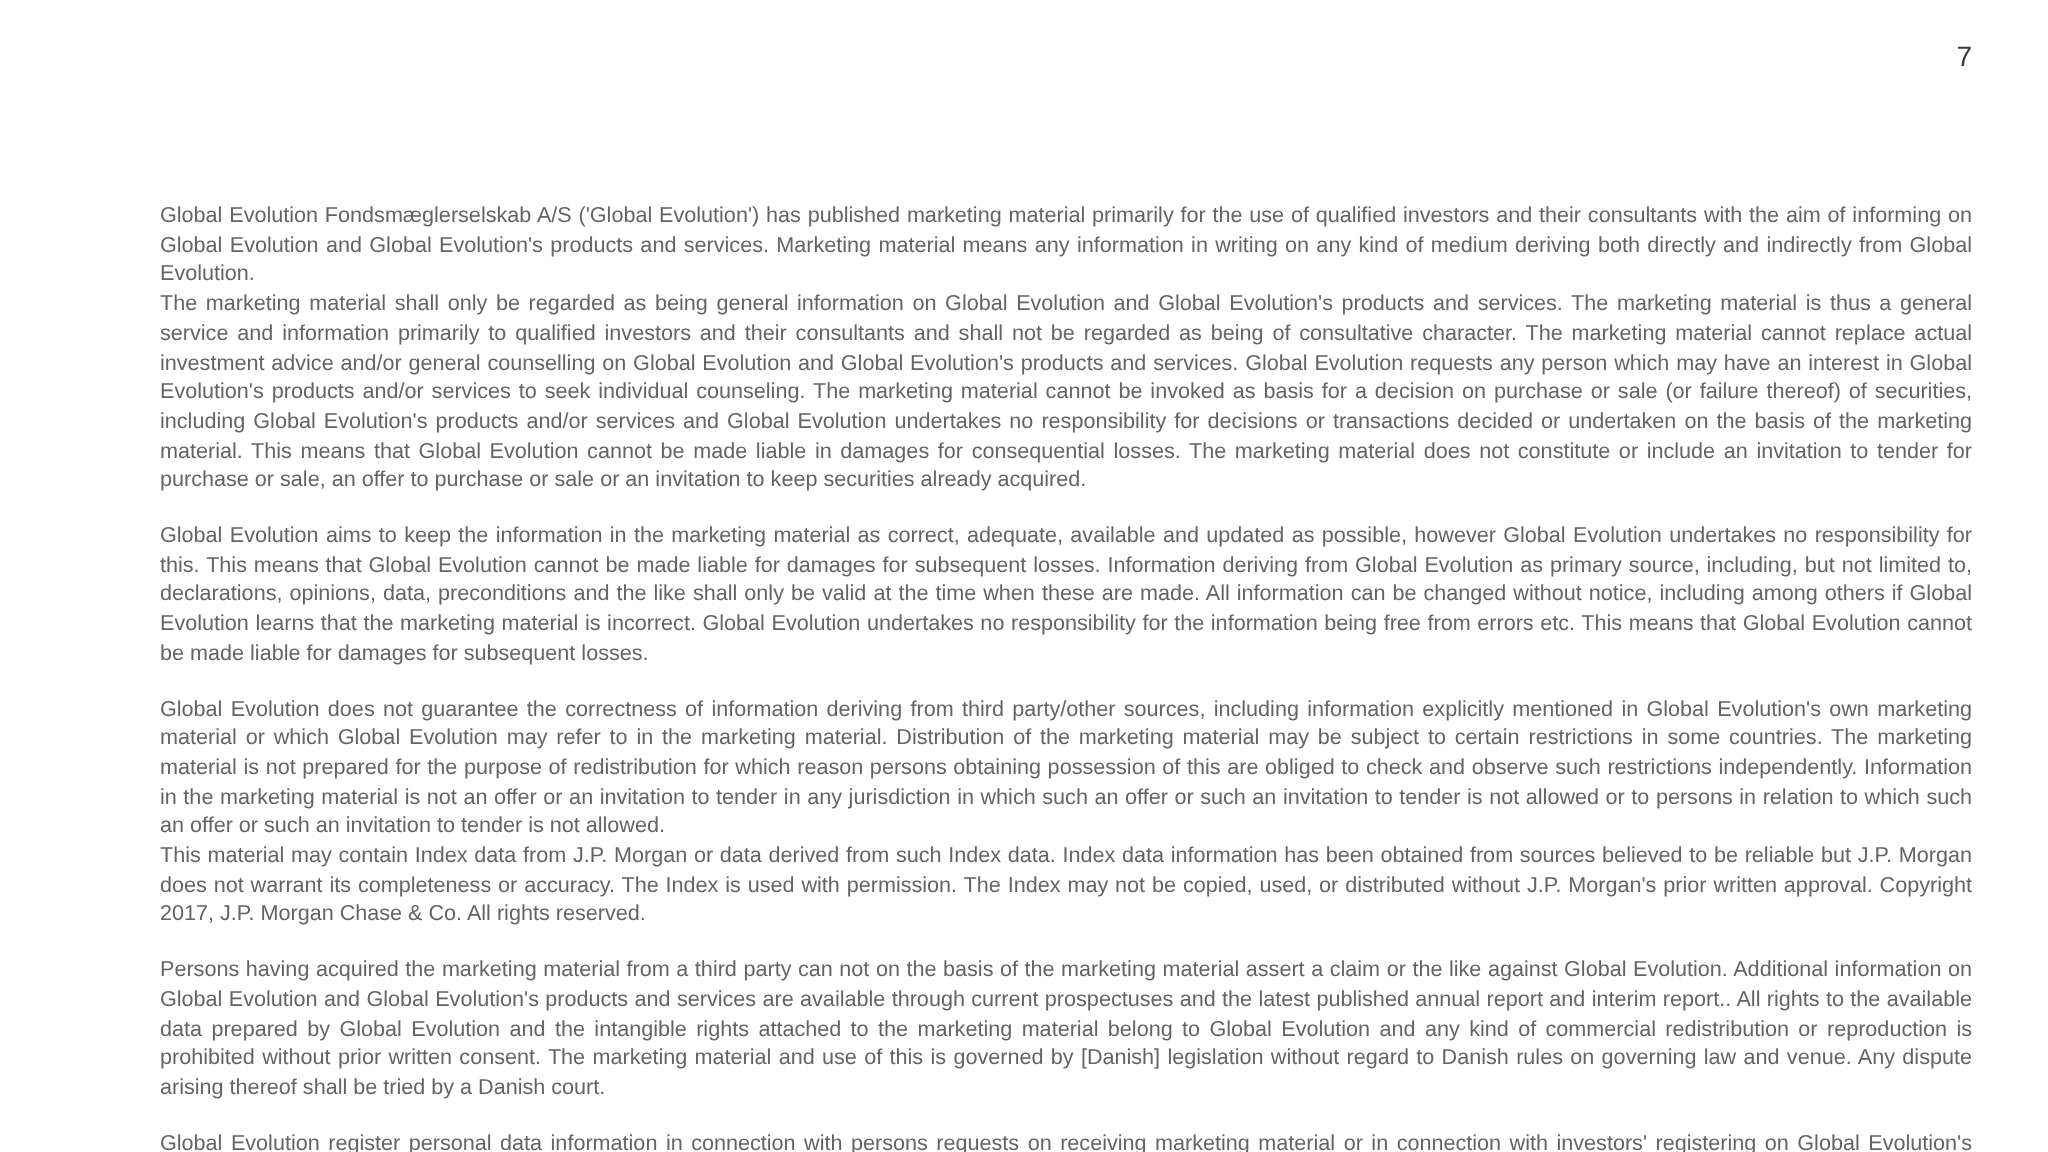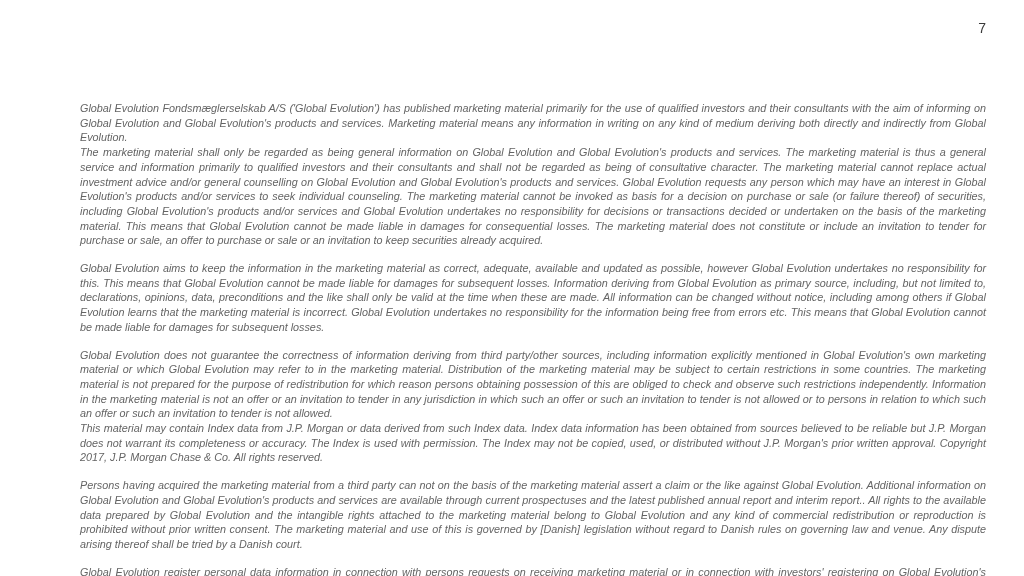--- a/index.html
+++ b/index.html
@@ -30,21 +30,21 @@
     line-height:1;
     white-space:nowrap;
   }
   .body-text{
     position:absolute;left:80px;top:101px;width:906px;
     font-size:10.8px;line-height:14.7px;
     color:var(--body-text);
     text-align:justify;
   }
   .block{margin:0 0 13px 0;}
-  .block p{margin:0;font-style:italic;}
+  .block p{margin:0;}
 </style>
 </head>
 <body>
 
 <div class="slide">
 
   <div class="page-number">7</div>
 
 
   <div class="body-text">

